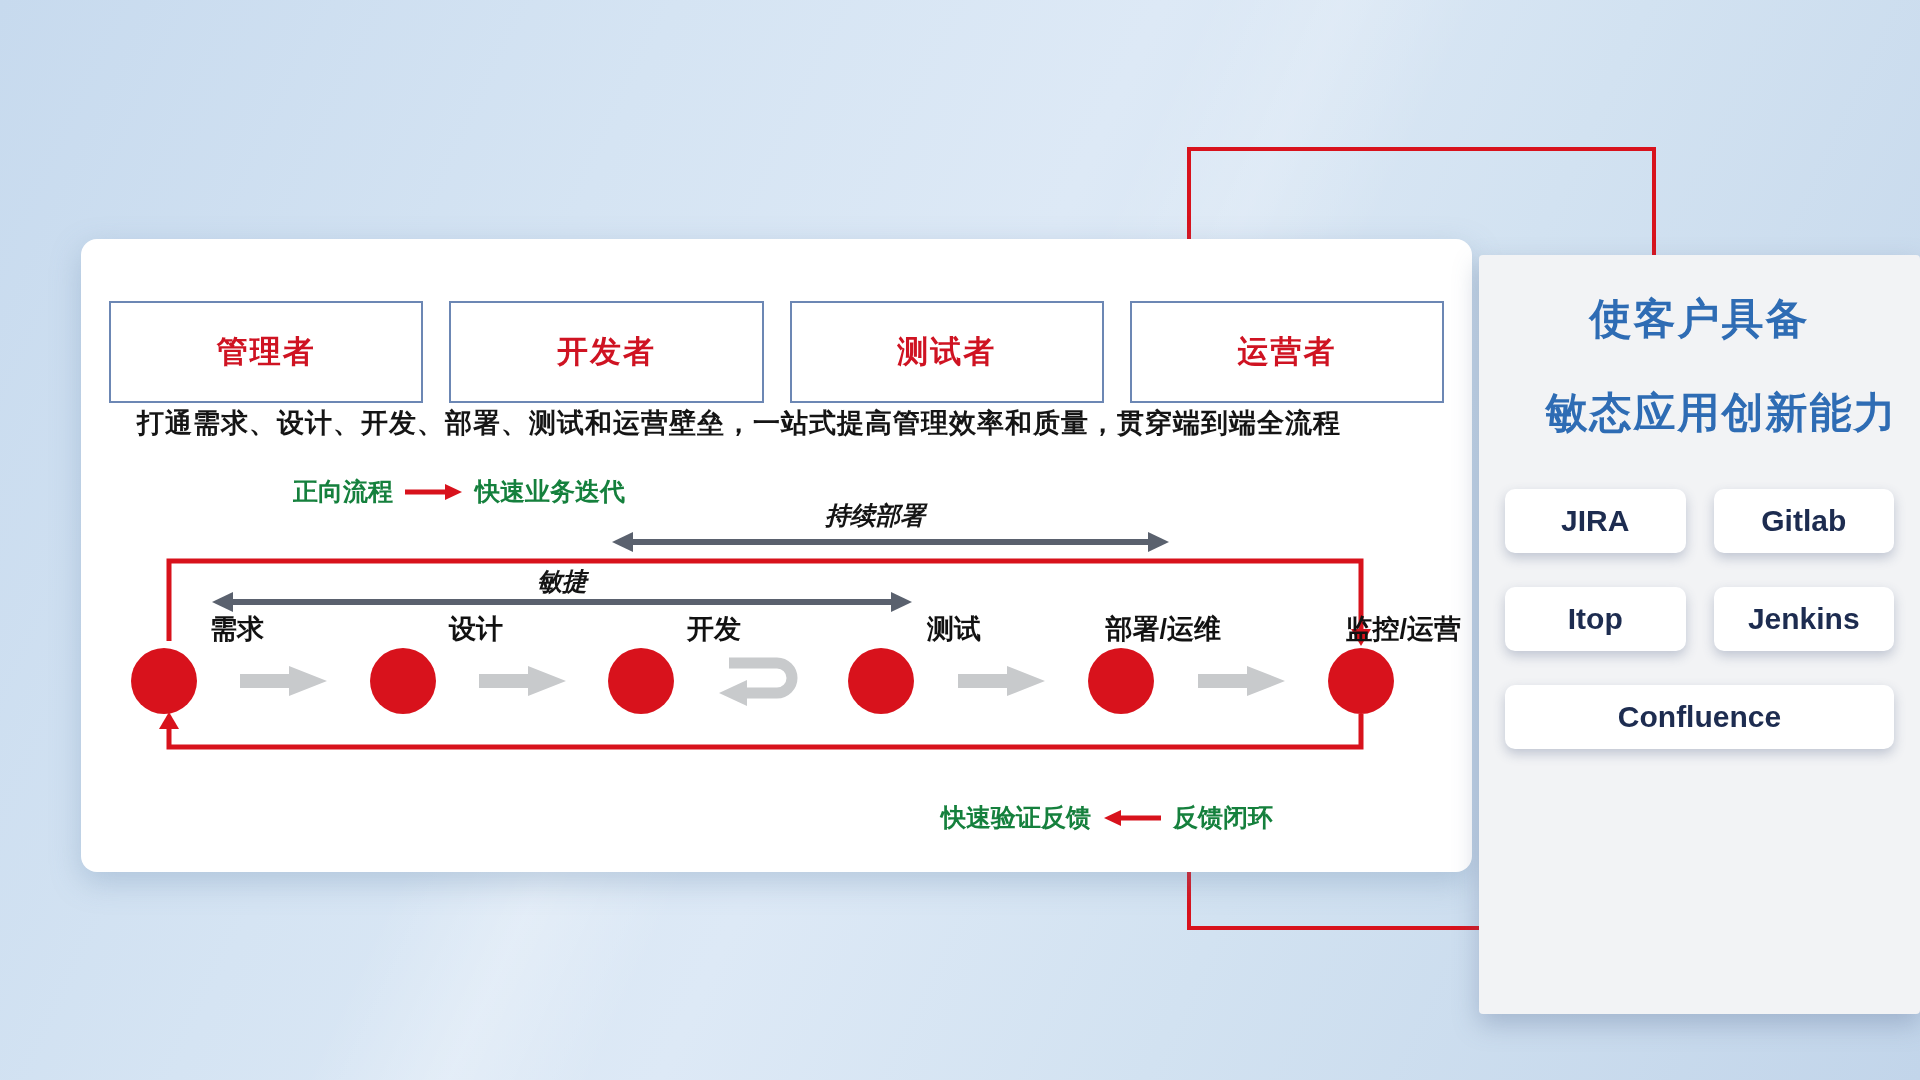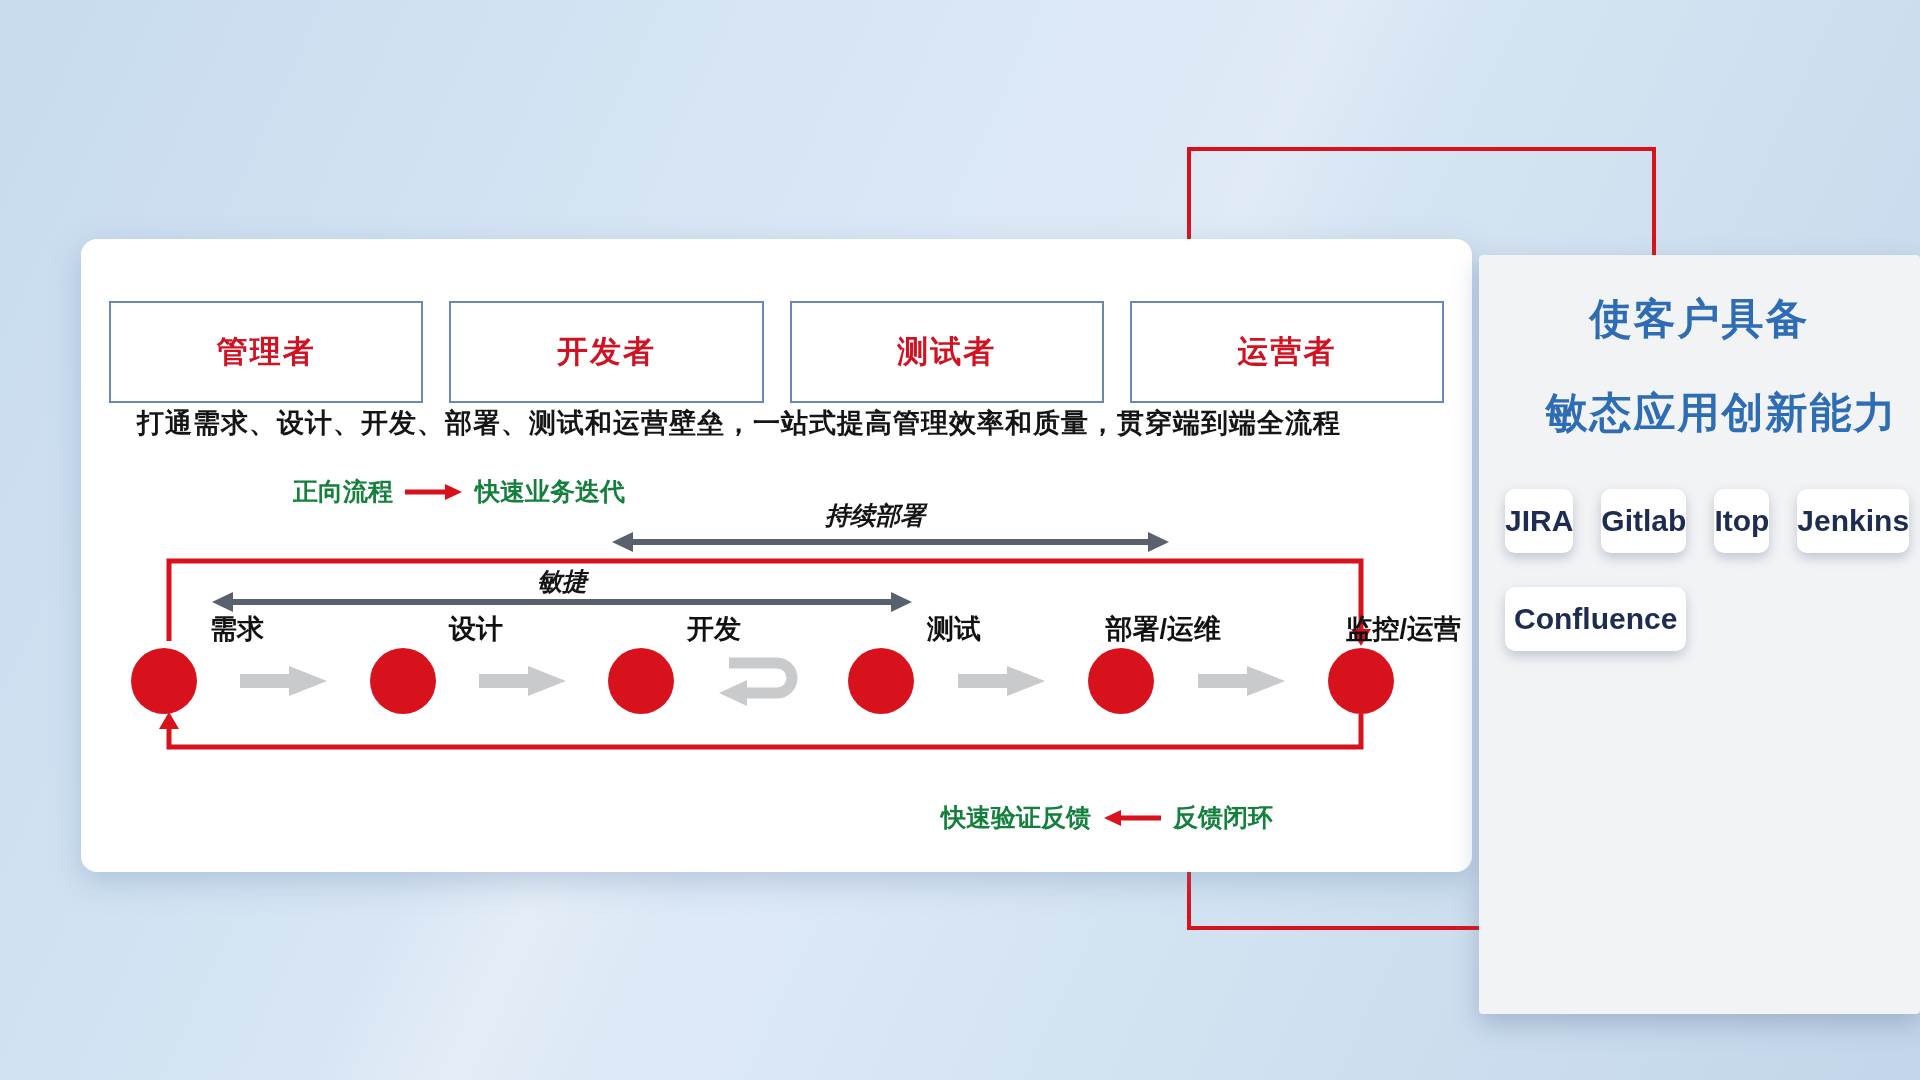--- a/index.html
+++ b/index.html
@@ -62,21 +62,21 @@
   .right-panel {
     position:absolute; left:1479px; top:255px; right:0; height:759px;
     background:#f2f3f5; z-index:3; border-radius:4px;
     box-shadow:0 10px 26px rgba(90,110,145,.35);
     padding-top:36px;
   }
   .panel-title { text-align:center; color:#2e6cb4; font-weight:700; font-size:42px; letter-spacing:2px; }
   .panel-title.l2 { margin-top:38px;margin-left:44px; }
   .tools {
     margin:48px 26px 0 26px;
-    display:grid; grid-template-columns:1fr 1fr 1fr 1fr; column-gap:28px; row-gap:34px;
+    display:grid; grid-template-columns:1fr 1fr; column-gap:28px; row-gap:34px;
   }
   .tool-box {
     height:64px; background:#fff; border-radius:10px;
     box-shadow:0 5px 12px rgba(60,80,120,.28);
     display:flex; align-items:center; justify-content:center;
   }
   .tool-box span { color:#1d2c50; font-size:30px; font-weight:700; }
   .tool-box.wide { grid-column:1 / span 2; }
 </style>
 </head>

